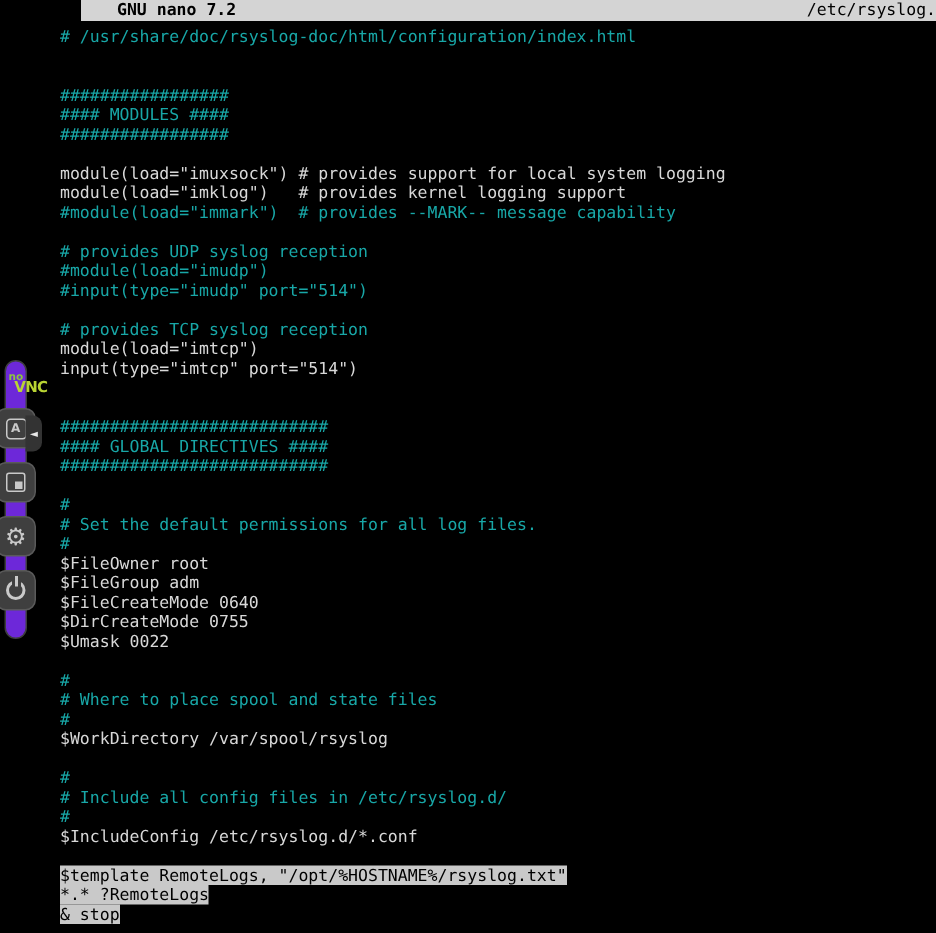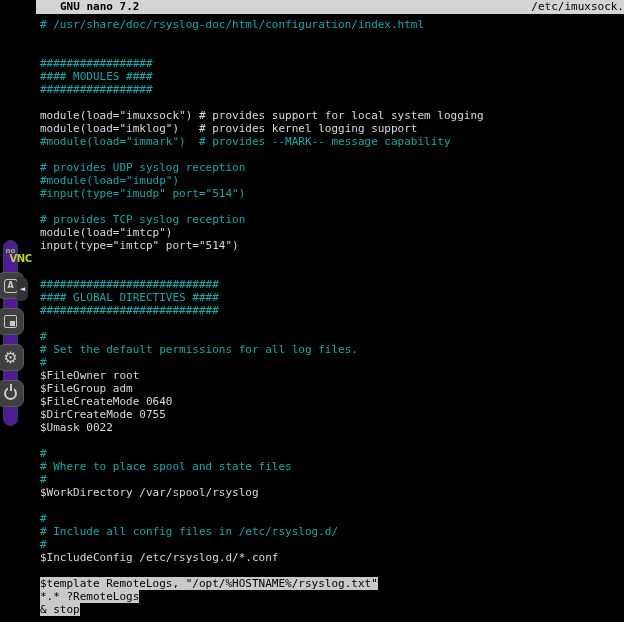--- a/index.html
+++ b/index.html
@@ -14,37 +14,37 @@
 
   
   .terminal {
     position:absolute; left:36px; top:0; right:0; bottom:0;
     background:#000;
   }
   .titlebar {
     height:14px; background:#d4d4d4; color:#000;
     font-size:11px; line-height:14px; font-weight:bold;
     display:flex; justify-content:space-between;
-    padding-left:24px; white-space:pre;
+    padding-left:24px; white-space:pre;margin-left:18px;
   }
   .tb-file { font-weight:normal; }
   .buffer {
     padding:4px 0 0 4px;
     font-size:11px; line-height:13px;
     color:#d8d8d8; white-space:pre;
   }
   .line { height:13px; white-space:pre; }
   .line.comment { color:#18a7a7; }
   .line.code { color:#d8d8d8; }
   .line.selected .sel { background:#c9c9c9; color:#000;text-align:center; }
 
   
   .vnc-panel {
     position:absolute; left:3px; top:240px; width:15px; height:186px;
-    background:#4c1d95; border:1px solid #3e3e3e; border-radius:9px;
+    background:#6d28d9; border:1px solid #3e3e3e; border-radius:9px;
     display:flex; flex-direction:column; align-items:center;
     padding-top:6px; gap:9px;
   }
   .vnc-logo { text-align:center; line-height:8px; font-family:"DejaVu Sans", sans-serif; }
   .logo-no  { display:block; color:#8dc63f; font-size:7px; font-weight:bold; }
   .logo-vnc { display:block; color:#b9d433; font-size:10px; font-weight:bold; letter-spacing:-0.5px;margin-left:20px; }
 
   .vnc-handle {
     position:absolute; right:-11px; top:36px; width:11px; height:24px;
     background:#333; border-radius:0 6px 6px 0;
@@ -88,21 +88,21 @@
   }
 </style>
 </head>
 <body>
 
 <div class="screen">
 
   <div class="terminal">
     <div class="titlebar">
       <span class="tb-app">GNU nano 7.2</span>
-      <span class="tb-file">/etc/imuxsock.</span>
+      <span class="tb-file">/etc/rsyslog.</span>
     </div>
     <div class="buffer"><div class="line comment"># /usr/share/doc/rsyslog-doc/html/configuration/index.html</div><div class="line blank"></div><div class="line blank"></div><div class="line comment">#################</div><div class="line comment">#### MODULES ####</div><div class="line comment">#################</div><div class="line blank"></div><div class="line code">module(load="imuxsock") # provides support for local system logging</div><div class="line code">module(load="imklog")   # provides kernel logging support</div><div class="line comment">#module(load="immark")  # provides --MARK-- message capability</div><div class="line blank"></div><div class="line comment"># provides UDP syslog reception</div><div class="line comment">#module(load="imudp")</div><div class="line comment">#input(type="imudp" port="514")</div><div class="line blank"></div><div class="line comment"># provides TCP syslog reception</div><div class="line code">module(load="imtcp")</div><div class="line code">input(type="imtcp" port="514")</div><div class="line blank"></div><div class="line blank"></div><div class="line comment">###########################</div><div class="line comment">#### GLOBAL DIRECTIVES ####</div><div class="line comment">###########################</div><div class="line blank"></div><div class="line comment">#</div><div class="line comment"># Set the default permissions for all log files.</div><div class="line comment">#</div><div class="line code">$FileOwner root</div><div class="line code">$FileGroup adm</div><div class="line code">$FileCreateMode 0640</div><div class="line code">$DirCreateMode 0755</div><div class="line code">$Umask 0022</div><div class="line blank"></div><div class="line comment">#</div><div class="line comment"># Where to place spool and state files</div><div class="line comment">#</div><div class="line code">$WorkDirectory /var/spool/rsyslog</div><div class="line blank"></div><div class="line comment">#</div><div class="line comment"># Include all config files in /etc/rsyslog.d/</div><div class="line comment">#</div><div class="line code">$IncludeConfig /etc/rsyslog.d/*.conf</div><div class="line blank"></div><div class="line selected"><span class="sel">$template RemoteLogs, "/opt/%HOSTNAME%/rsyslog.txt"</span></div><div class="line selected"><span class="sel">*.* ?RemoteLogs</span></div><div class="line selected"><span class="sel">&amp; stop</span></div></div>
   </div>
 
   <div class="vnc-panel">
     <div class="vnc-logo">
       <span class="logo-no">no</span>
       <span class="logo-vnc">VNC</span>
     </div>
 

